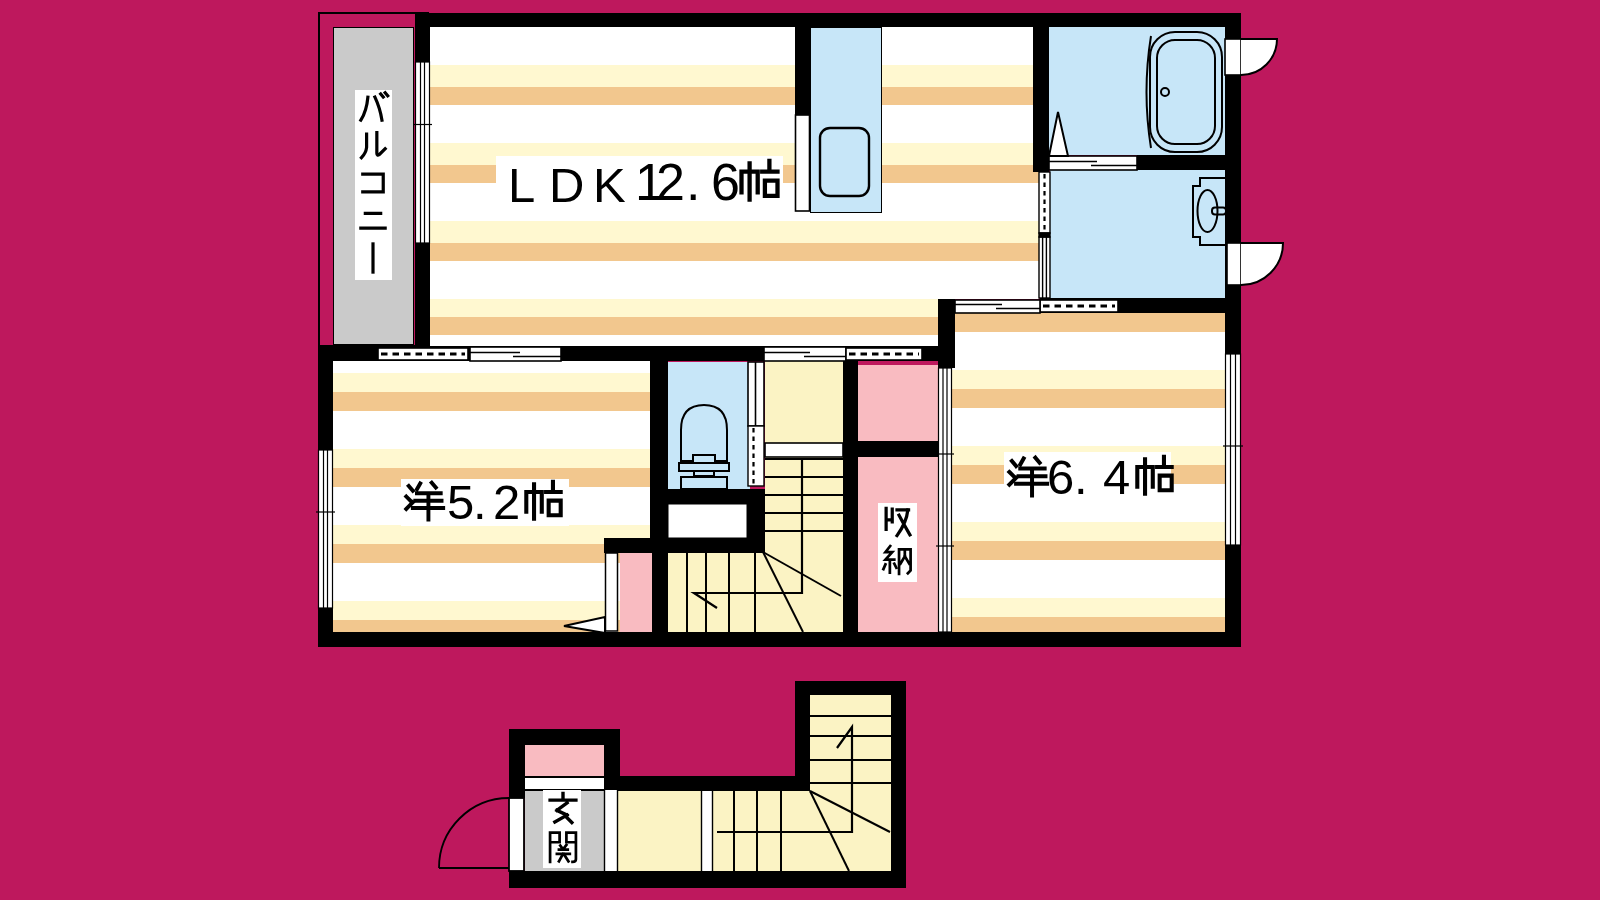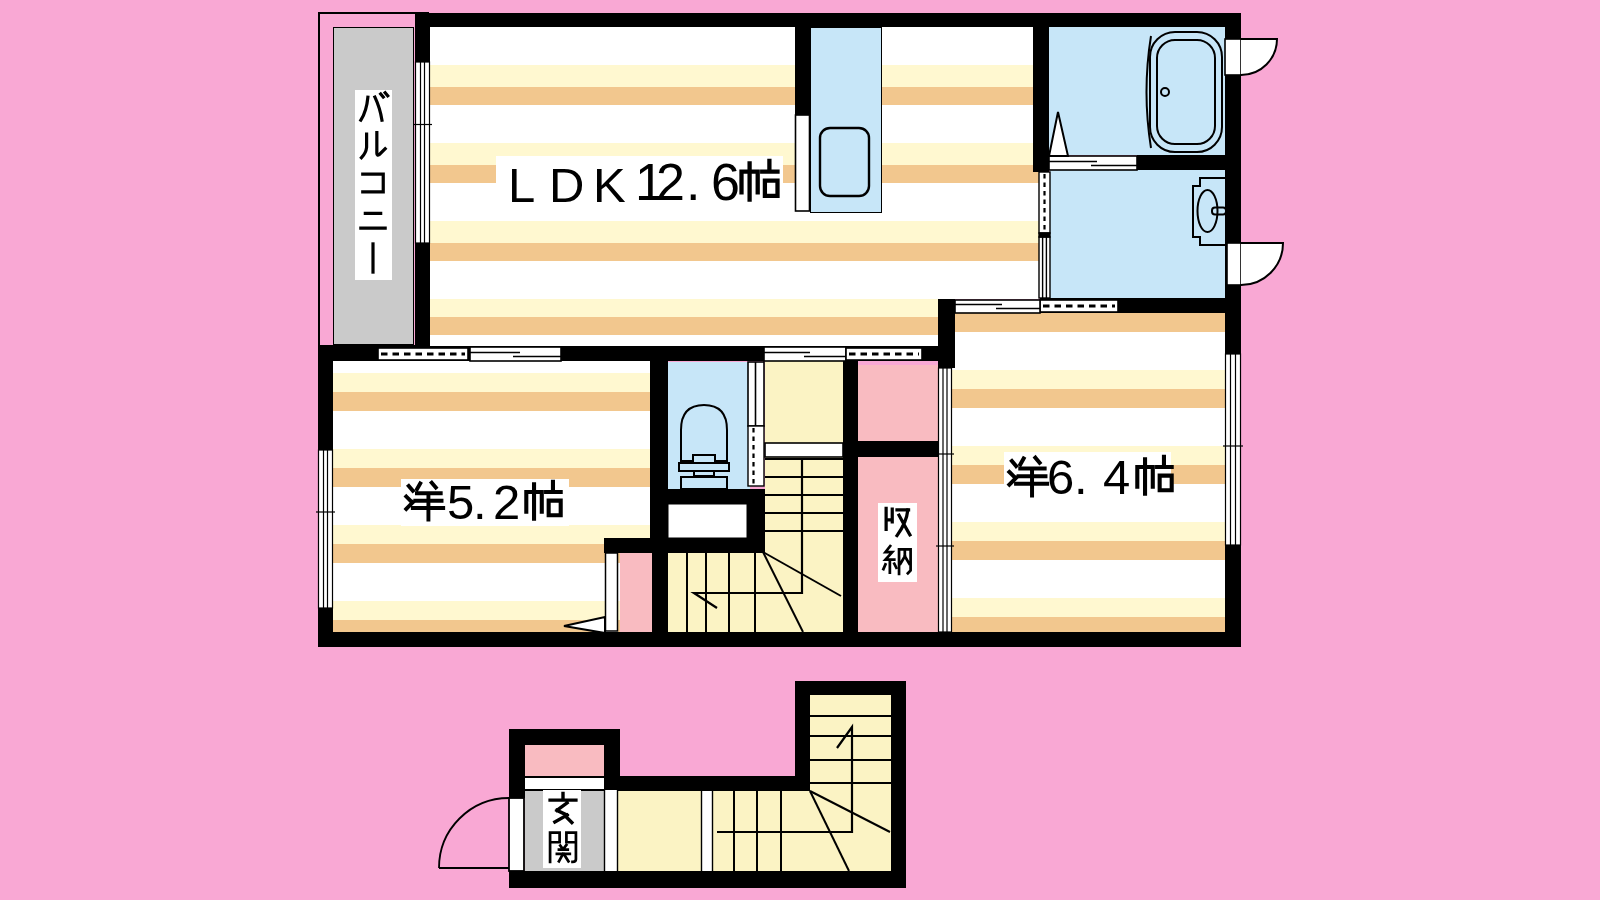--- a/index.html
+++ b/index.html
@@ -1,16 +1,16 @@
 <!DOCTYPE html>
 <html><head>
 <meta charset="utf-8">
 <style>
   html,body{margin:0;padding:0;background:#fff;}
-  #plan{position:relative;width:1600px;height:900px;background:#f9a8d4;overflow:hidden;
+  #plan{position:relative;width:1600px;height:900px;background:#be185d;overflow:hidden;
         font-family:"Liberation Sans", sans-serif;}
   .abs{position:absolute;}
   .wall{position:absolute;background:#000;}
   .stLDK{position:absolute;background-image:repeating-linear-gradient(to bottom,
      #ffffff 0px,#ffffff 38px,#fff8d0 38px,#fff8d0 60px,#f2c78e 60px,#f2c78e 78px);}
   .stLDKb{position:absolute;background-image:repeating-linear-gradient(to bottom,
      #fff8d0 0px,#fff8d0 18px,#f2c78e 18px,#f2c78e 36px,#ffffff 36px,#ffffff 78px);}
   .st52{position:absolute;background-image:repeating-linear-gradient(to bottom,
      #ffffff 0px,#ffffff 12px,#fff8d0 12px,#fff8d0 31px,#f2c78e 31px,#f2c78e 50px,#ffffff 50px,#ffffff 76px);}
   .st64{position:absolute;background-image:repeating-linear-gradient(to bottom,

